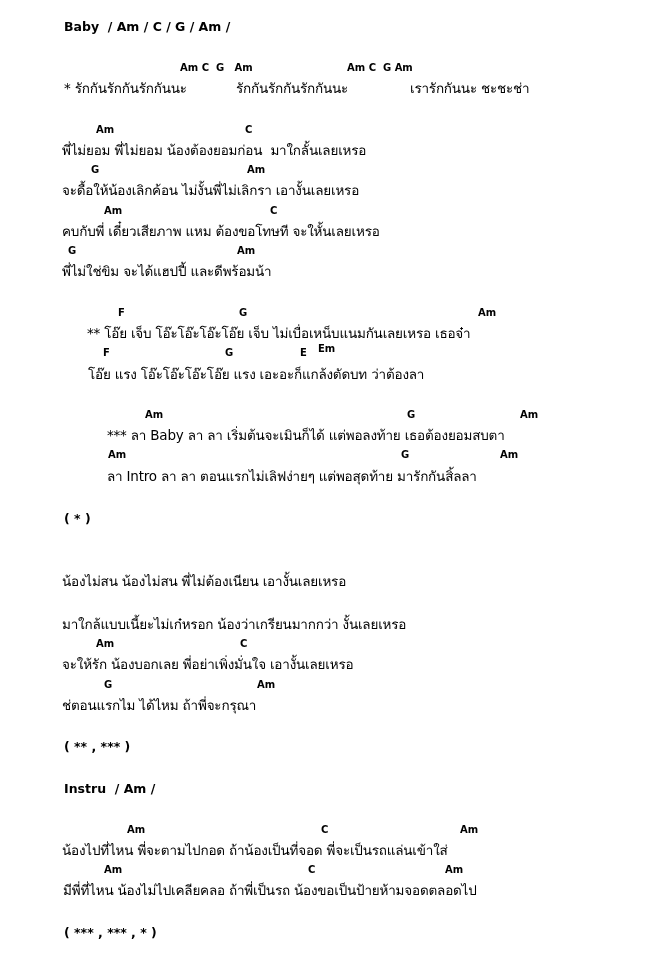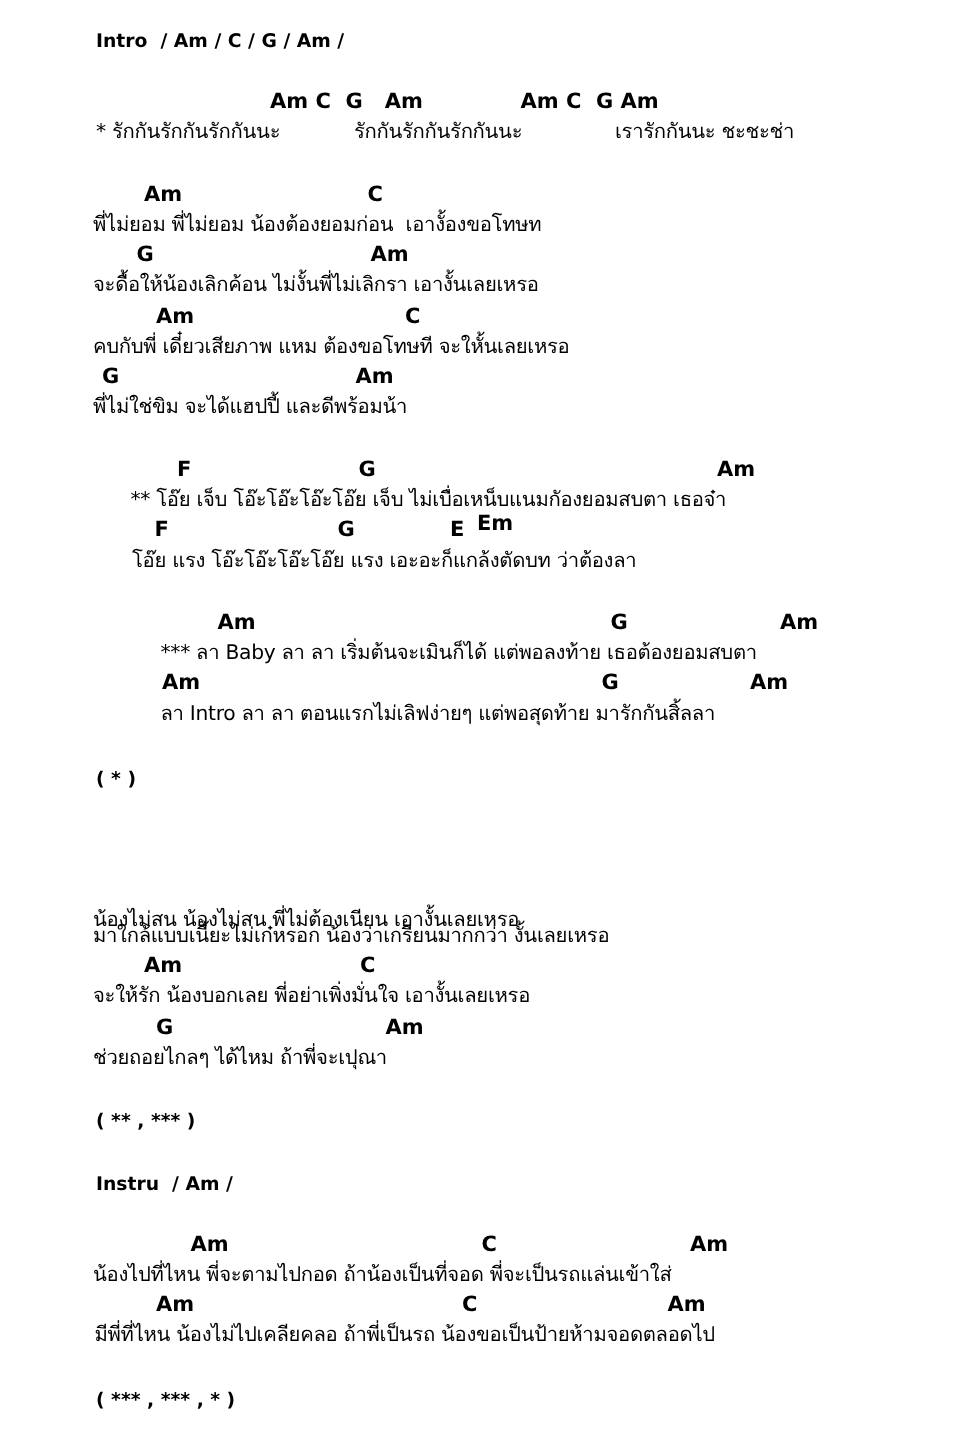--- a/index.html
+++ b/index.html
@@ -1,83 +1,83 @@
 <!DOCTYPE html>
 <html><head>
   <meta charset="utf-8">
   <style>
     html, body { margin: 0; padding: 0; background: #ffffff; }
     body { width: 648px; height: 967px; position: relative; overflow: hidden;
            font-family: "DejaVu Sans", "Liberation Sans", sans-serif; color: #000; }
     .ln { position: absolute; white-space: pre; line-height: 16px; }
-    .chord { font-weight: bold; font-size: 14px; }
+    .chord { font-weight: bold; font-size: 10px; }
     .lyric { font-size: 13.5px; letter-spacing: -0.2px; }
     .hdr { font-weight: bold; font-size: 12.5px; }
   </style>
 </head>
 <body>
 
 <div>
-  <div class="ln hdr" style="left:64px;top:19px;">Intro  / Am / C / G / Am /</div>
+  <div class="ln hdr" style="left:64px;top:19px;">Baby  / Am / C / G / Am /</div>
 
   <div class="ln chord" style="left:180px;top:60px;">Am C  G   Am</div>
   <div class="ln chord" style="left:347px;top:60px;">Am C  G Am</div>
   <div class="ln lyric" style="left:64px;top:80px;">* รักกันรักกันรักกันนะ</div>
   <div class="ln lyric" style="left:236px;top:80px;">รักกันรักกันรักกันนะ</div>
   <div class="ln lyric" style="left:410px;top:80px;">เรารักกันนะ ชะชะช่า</div>
 
   <div class="ln chord" style="left:96px;top:122px;">Am</div>
   <div class="ln chord" style="left:245px;top:122px;">C</div>
-  <div class="ln lyric" style="left:62px;top:142px;">พี่ไม่ยอม พี่ไม่ยอม น้องต้องยอมก่อน  เอางั้องขอโทษท</div>
+  <div class="ln lyric" style="left:62px;top:142px;">พี่ไม่ยอม พี่ไม่ยอม น้องต้องยอมก่อน  มาใกลั้นเลยเหรอ</div>
 
   <div class="ln chord" style="left:91px;top:162px;">G</div>
   <div class="ln chord" style="left:247px;top:162px;">Am</div>
   <div class="ln lyric" style="left:62px;top:182px;">จะดื้อให้น้องเลิกค้อน ไม่งั้นพี่ไม่เลิกรา เอางั้นเลยเหรอ</div>
 
   <div class="ln chord" style="left:104px;top:203px;">Am</div>
   <div class="ln chord" style="left:270px;top:203px;">C</div>
   <div class="ln lyric" style="left:62px;top:223px;">คบกับพี่ เดี๋ยวเสียภาพ แหม ต้องขอโทษที จะใหั้นเลยเหรอ</div>
 
   <div class="ln chord" style="left:68px;top:243px;">G</div>
   <div class="ln chord" style="left:237px;top:243px;">Am</div>
   <div class="ln lyric" style="left:62px;top:263px;">พี่ไม่ใช่ขิม จะได้แฮปปี้ และดีพร้อมน้า</div>
 
   <div class="ln chord" style="left:118px;top:305px;">F</div>
   <div class="ln chord" style="left:239px;top:305px;">G</div>
   <div class="ln chord" style="left:318px;top:305px;margin-top:36px;">Em</div>
   <div class="ln chord" style="left:478px;top:305px;">Am</div>
-  <div class="ln lyric" style="left:87px;top:325px;">** โอ๊ย เจ็บ โอ๊ะโอ๊ะโอ๊ะโอ๊ย เจ็บ ไม่เบื่อเหน็บแนมกัองยอมสบตา เธอจ๋า</div>
+  <div class="ln lyric" style="left:87px;top:325px;">** โอ๊ย เจ็บ โอ๊ะโอ๊ะโอ๊ะโอ๊ย เจ็บ ไม่เบื่อเหน็บแนมกันเลยเหรอ เธอจ๋า</div>
 
   <div class="ln chord" style="left:103px;top:345px;">F</div>
   <div class="ln chord" style="left:225px;top:345px;">G</div>
   <div class="ln chord" style="left:300px;top:345px;">E</div>
   <div class="ln lyric" style="left:88px;top:366px;">โอ๊ย แรง โอ๊ะโอ๊ะโอ๊ะโอ๊ย แรง เอะอะก็แกล้งตัดบท ว่าต้องลา</div>
 
   <div class="ln chord" style="left:145px;top:407px;">Am</div>
   <div class="ln chord" style="left:407px;top:407px;">G</div>
   <div class="ln chord" style="left:520px;top:407px;">Am</div>
   <div class="ln lyric" style="left:107px;top:427px;">*** ลา Baby ลา ลา เริ่มต้นจะเมินก็ได้ แต่พอลงท้าย เธอต้องยอมสบตา</div>
 
   <div class="ln chord" style="left:108px;top:447px;">Am</div>
   <div class="ln chord" style="left:401px;top:447px;">G</div>
   <div class="ln chord" style="left:500px;top:447px;">Am</div>
   <div class="ln lyric" style="left:107px;top:468px;">ลา Intro ลา ลา ตอนแรกไม่เลิฟง่ายๆ แต่พอสุดท้าย มารักกันสิ้ลลา</div>
 
   <div class="ln hdr" style="left:64px;top:511px;">( * )</div>
 
-  <div class="ln lyric" style="left:62px;top:573px;margin-top:32px;">น้องไม่สน น้องไม่สน พี่ไม่ต้องเนียน เอางั้นเลยเหรอ</div>
+  <div class="ln lyric" style="left:62px;top:573px;">น้องไม่สน น้องไม่สน พี่ไม่ต้องเนียน เอางั้นเลยเหรอ</div>
   <div class="ln lyric" style="left:62px;top:616px;">มาใกล้แบบเนี้ยะไม่เก๋หรอก น้องว่าเกรียนมากกว่า งั้นเลยเหรอ</div>
 
   <div class="ln chord" style="left:96px;top:636px;">Am</div>
   <div class="ln chord" style="left:240px;top:636px;">C</div>
   <div class="ln lyric" style="left:62px;top:656px;text-align:center;">จะให้รัก น้องบอกเลย พี่อย่าเพิ่งมั่นใจ เอางั้นเลยเหรอ</div>
 
   <div class="ln chord" style="left:104px;top:677px;">G</div>
   <div class="ln chord" style="left:257px;top:677px;">Am</div>
-  <div class="ln lyric" style="left:62px;top:697px;">ช่วยถอยไกลๆ ได้ไหม ถ้าพี่จะเปุณา</div>
+  <div class="ln lyric" style="left:62px;top:697px;">ช่ตอนแรกไม ได้ไหม ถ้าพี่จะกรุณา</div>
 
   <div class="ln hdr" style="left:64px;top:739px;">( ** , *** )</div>
 
   <div class="ln hdr" style="left:64px;top:781px;">Instru  / Am /</div>
 
   <div class="ln chord" style="left:127px;top:822px;">Am</div>
   <div class="ln chord" style="left:321px;top:822px;">C</div>
   <div class="ln chord" style="left:460px;top:822px;">Am</div>
   <div class="ln lyric" style="left:62px;top:842px;">น้องไปที่ไหน พี่จะตามไปกอด ถ้าน้องเป็นที่จอด พี่จะเป็นรถแล่นเข้าใส่</div>
 

